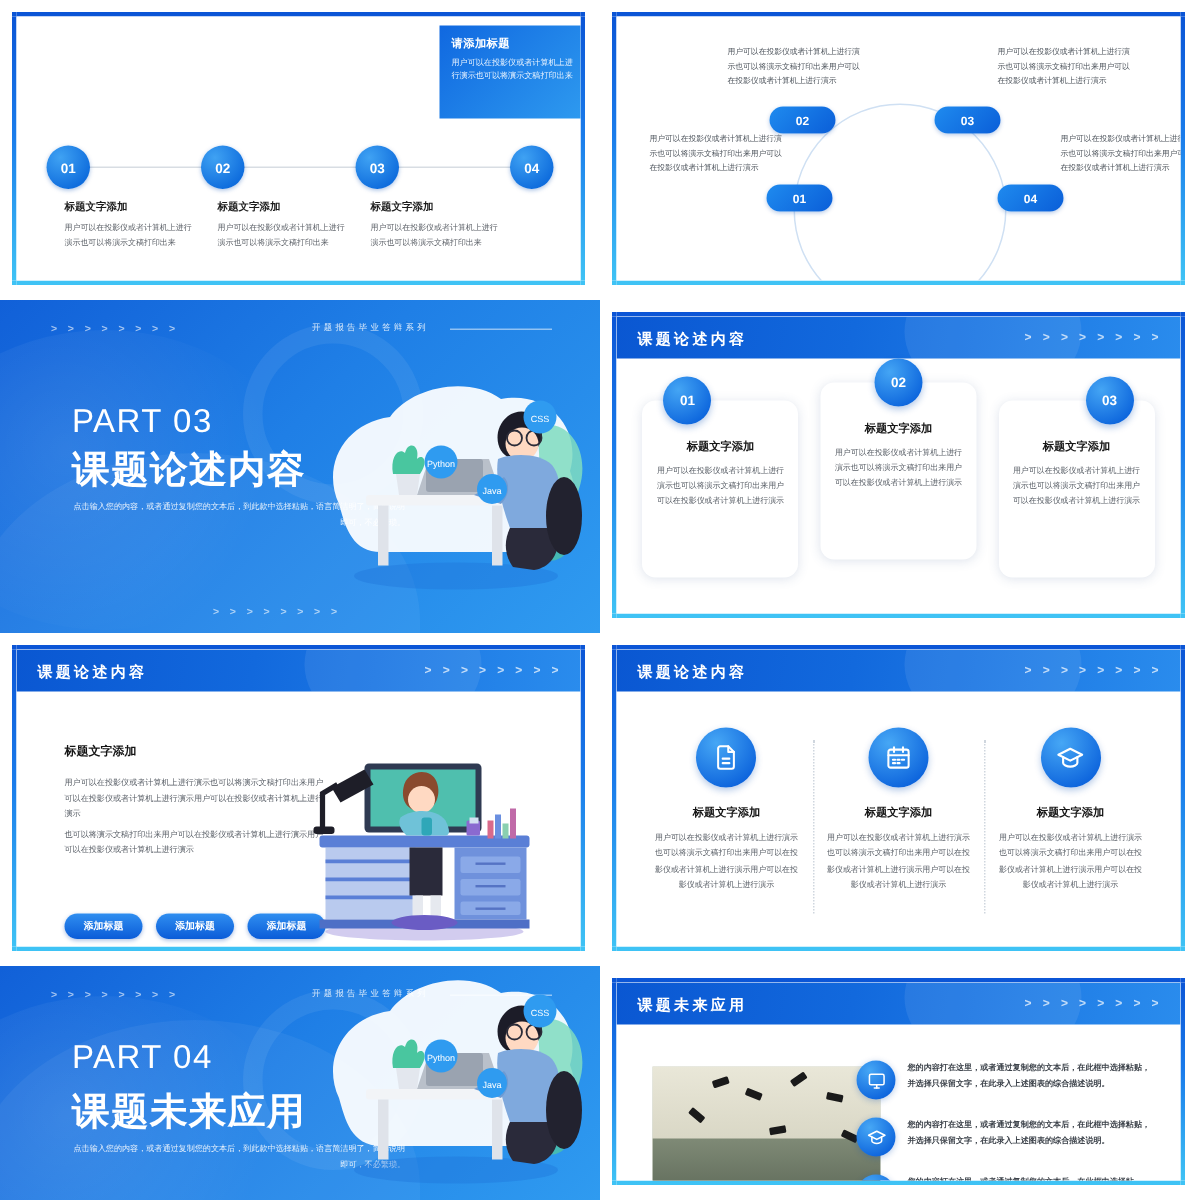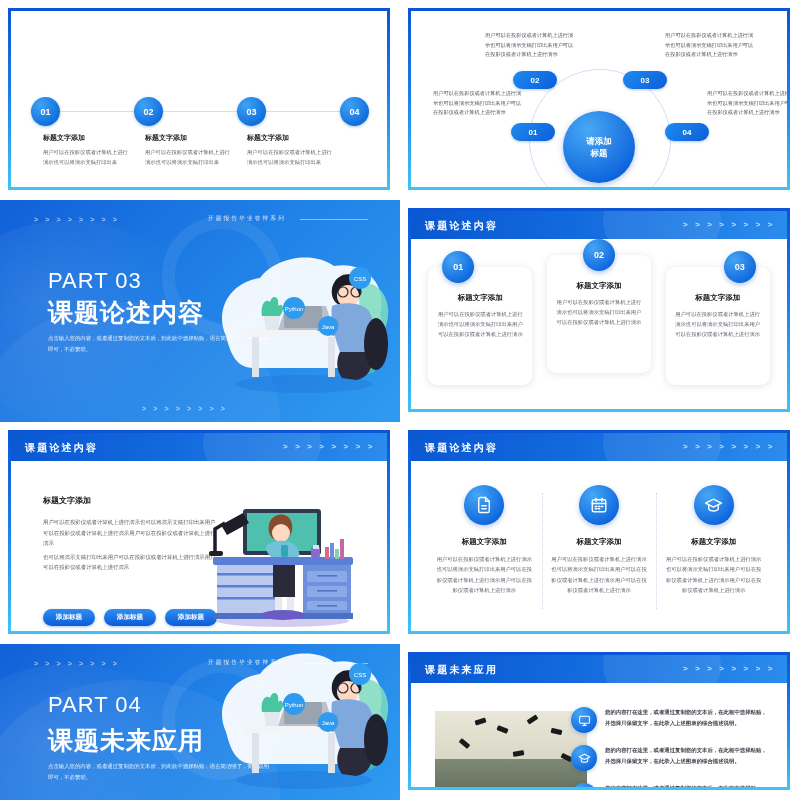--- a/index.html
+++ b/index.html
@@ -71,20 +71,21 @@
     box-shadow:0 1px 3px rgba(12,80,180,.3);
   }
   .s2-txt { position:absolute; font-size:5.2px; line-height:1.85; color:#4e555d; width:92px; }
   .arc { position:absolute; border:1px solid #cfe0f3; border-radius:50%; }
 
   
   .part {
     position:relative;
     background: linear-gradient(135deg,#1160d8 0%, #1f7fe6 45%, #2f9bf0 100%);
     overflow:hidden;
+    text-align:right;
   }
   .part .blob1 {
     position:absolute; left:-60px; top:20px; width:260px; height:200px; border-radius:50%;
     background: radial-gradient(circle at 40% 40%, rgba(255,255,255,.10), rgba(255,255,255,0) 68%);
   }
   .part .ring {
     position:absolute; right:118px; top:16px; width:120px; height:120px; border-radius:50%;
     border:13px solid rgba(255,255,255,.07);
   }
   .part .wave {
@@ -195,20 +196,24 @@
 </head>
 <body>
 
 <div id="deck">
 
   <div class="slide framed">
     <div class="frame-inner">
       <div class="frame-border"></div>
       <div class="frame-body">
 
+        <div class="s1-callout">
+          <div class="ct">请添加标题</div>
+          <div class="cb">用户可以在投影仪或者计算机上进行演示也可以将演示文稿打印出来</div>
+        </div>
 
         <div class="s1-line"></div>
         <div class="s1-nodes">
           <div class="node-circ" style="left:0px;top:0;">01</div>
           <div class="node-circ" style="left:103px;top:0;">02</div>
           <div class="node-circ" style="left:206px;top:0;">03</div>
           <div class="node-circ" style="left:309px;top:0;">04</div>
         </div>
 
         <div class="s1-cols">
@@ -231,26 +236,20 @@
   </div>
 
   <div class="slide framed">
     <div class="frame-inner">
       <div class="frame-border"></div>
       <div class="frame-body">
         <div class="s2">
 
           <div class="arc" style="left:118px; top:58px; width:142px; height:142px;"></div>
 
-          <div class="s2-center">
-            <div>
-              <div>请添加</div>
-              <div>标题</div>
-            </div>
-          </div>
 
           <div class="pill" style="left:102px; top:60px;">02</div>
           <div class="pill" style="left:212px; top:60px;">03</div>
           <div class="pill" style="left:100px; top:112px;">01</div>
           <div class="pill" style="left:254px; top:112px;">04</div>
 
           <div class="s2-txt" style="left:74px;  top:20px;">用户可以在投影仪或者计算机上进行演示也可以将演示文稿打印出来用户可以在投影仪或者计算机上进行演示</div>
           <div class="s2-txt" style="left:254px; top:20px;">用户可以在投影仪或者计算机上进行演示也可以将演示文稿打印出来用户可以在投影仪或者计算机上进行演示</div>
           <div class="s2-txt" style="left:22px;  top:78px;">用户可以在投影仪或者计算机上进行演示也可以将演示文稿打印出来用户可以在投影仪或者计算机上进行演示</div>
           <div class="s2-txt" style="left:296px; top:78px;">用户可以在投影仪或者计算机上进行演示也可以将演示文稿打印出来用户可以在投影仪或者计算机上进行演示</div>

